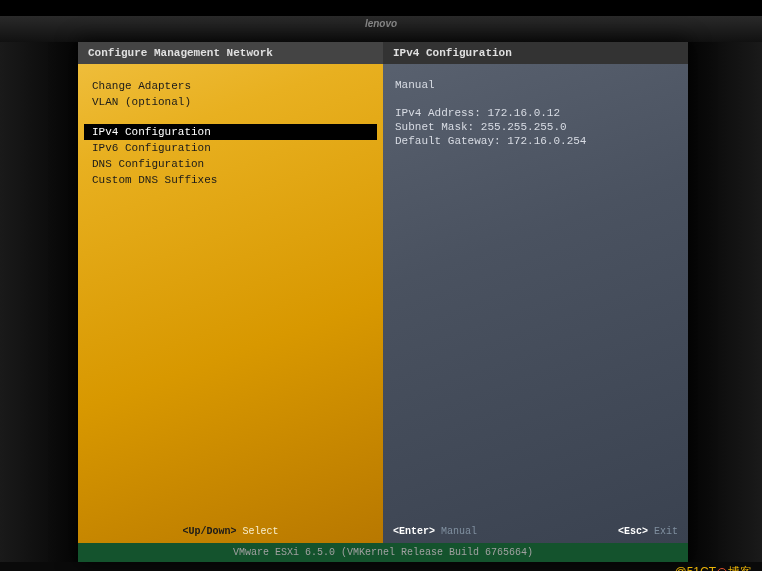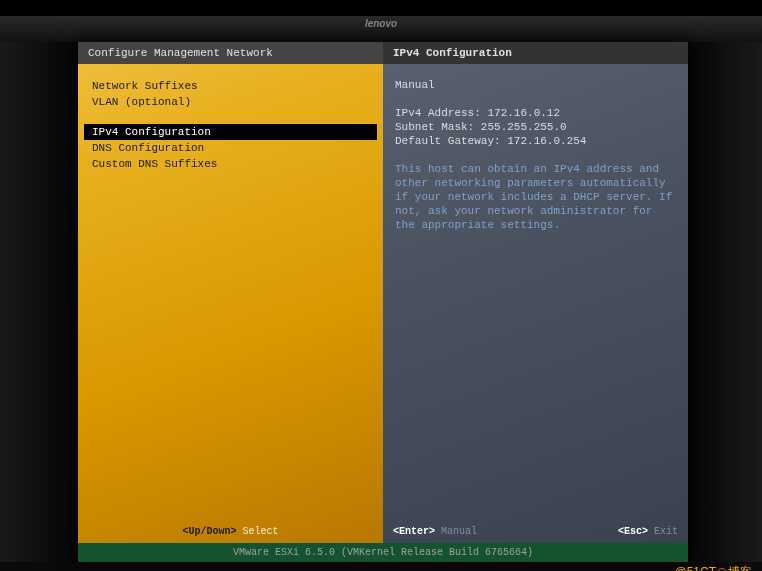--- a/index.html
+++ b/index.html
@@ -58,21 +58,21 @@
       width: 50%;
       background: linear-gradient(160deg, #f0c040 0%, #e8b020 20%, #d89800 60%, #b87800 100%);
       display: flex;
       flex-direction: column;
       position: relative;
     }
     .left-header {
       background: #444;
       color: #e0e0e0;
       padding: 5px 10px;
-      font-weight: normal;
+      font-weight: bold;
       font-size: 11px;
     }
     .menu-section {
       padding: 14px 10px 0 10px;
       color: #1a1a1a;
     }
     .menu-item {
       padding: 1px 4px;
       cursor: pointer;
       line-height: 14px;
@@ -195,41 +195,41 @@
   <div class="bezel-top">lenovo</div>
   <div class="side-shadow-left"></div>
   <div class="side-shadow-right"></div>
 
   <div class="screen">
     <div class="main-area">
 
       <div class="left-panel">
         <div class="left-header">Configure Management Network</div>
         <div class="menu-section">
-          <div class="menu-item">Network Suffixes</div>
+          <div class="menu-item">Change Adapters</div>
           <div class="menu-item">VLAN (optional)</div>
           <div class="menu-gap"></div>
           <div class="menu-item selected">IPv4 Configuration</div>
+          <div class="menu-item">IPv6 Configuration</div>
           <div class="menu-item">DNS Configuration</div>
           <div class="menu-item">Custom DNS Suffixes</div>
         </div>
         <div class="left-footer">
           <span class="key">&lt;Up/Down&gt;</span>
           <span class="action">Select</span>
         </div>
       </div>
 
       <div class="right-panel">
         <div class="right-header">IPv4 Configuration</div>
         <div class="right-content">
           <div class="mode">Manual</div>
           <div class="info-line"><span>IPv4 Address:</span> <span>172.16.0.12</span></div>
           <div class="info-line"><span>Subnet Mask:</span> <span>255.255.255.0</span></div>
           <div class="info-line"><span>Default Gateway:</span> <span>172.16.0.254</span></div>
-          <div class="desc">This host can obtain an IPv4 address and other networking parameters automatically if your network includes a DHCP server. If not, ask your network administrator for the appropriate settings.</div>
         </div>
         <div class="right-footer">
           <span class="hint">
             <span class="key">&lt;Enter&gt;</span>
             <span class="action">Manual</span>
           </span>
           <span class="hint">
             <span class="key">&lt;Esc&gt;</span>
             <span class="action">Exit</span>
           </span>

